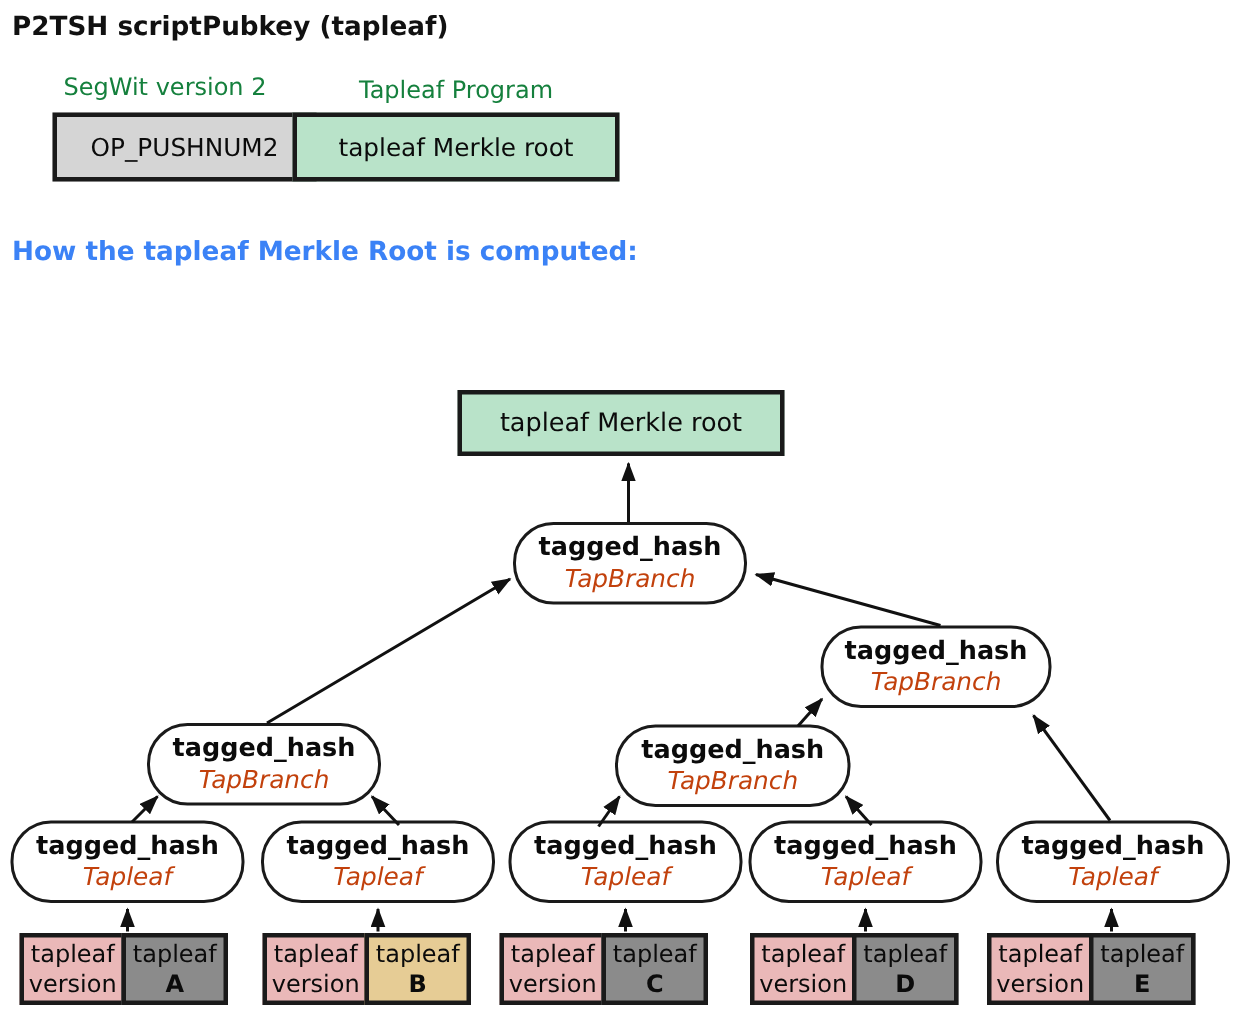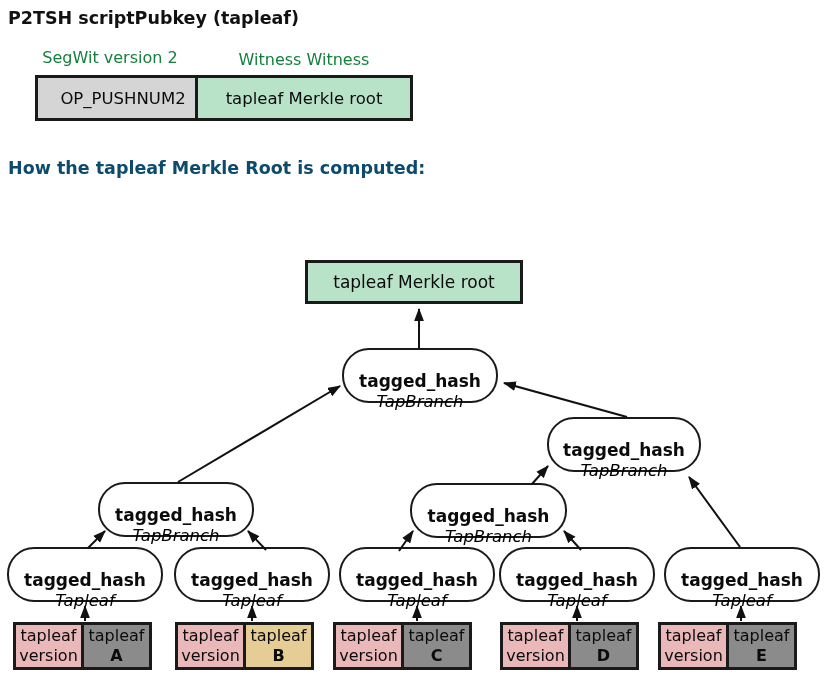--- a/index.html
+++ b/index.html
@@ -6,42 +6,42 @@
   .canvas{
     position:relative;width:832px;height:679px;background:#fff;
     font-family:"DejaVu Sans",sans-serif;color:#111;overflow:hidden;
   }
   h1.page-title{
     position:absolute;left:8px;top:8px;margin:0;
     font-size:17.5px;font-weight:bold;color:#111;
   }
   h2.section-heading{
     position:absolute;left:8px;top:158px;margin:0;
-    font-size:17.5px;font-weight:bold;color:#0c4a6e;
+    font-size:17.5px;font-weight:bold;color:#3b82f6;
   }
   .field-label{
     position:absolute;font-size:16px;color:#15803d;text-align:center;
   }
   #label-segwit{left:35px;top:48px;width:150px;}
   #label-witness{left:195px;top:50px;width:218px;}
   .rect{
     position:absolute;box-sizing:border-box;border:3px solid var(--border,#1a1a1a);
     display:flex;align-items:center;justify-content:center;
     font-size:16.5px;color:#0b0b0b;white-space:nowrap;
   }
   #box-segwit{left:35px;top:75px;width:176px;height:46px;background:var(--gray_light,#d5d5d5);}
   #box-witness{left:195px;top:75px;width:218px;height:46px;background:var(--green,#b9e3c9);}
   #box-merkle-root{left:305px;top:260px;width:218px;height:44px;background:var(--green,#b9e3c9);font-size:17px;}
   .node{
     position:absolute;box-sizing:border-box;height:55px;background:#fff;
     border:2.5px solid var(--border,#1a1a1a);border-radius:27px;
-    text-align:center;padding-top:20px;
+    text-align:center;padding-top:4px;
   }
   .node-title{font-weight:bold;font-size:17px;line-height:22px;color:#0b0b0b;}
-  .node-sub{font-style:italic;font-size:16.5px;line-height:20px;color:#000000;}
+  .node-sub{font-style:italic;font-size:16.5px;line-height:20px;color:#c2410c;}
   #node-root{left:342px;top:348px;width:156px;}
   #node-left{left:98px;top:482px;width:156px;}
   #node-middle{left:410px;top:483px;width:157px;}
   #node-right{left:547px;top:417px;width:154px;}
   #leaf-0{left:7px;top:547px;width:156px;}
   #leaf-1{left:174px;top:547px;width:156px;}
   #leaf-2{left:339px;top:547px;width:156px;}
   #leaf-3{left:499px;top:547px;width:156px;}
   #leaf-4{left:664px;top:547px;width:156px;}
   .pair{position:absolute;top:622px;display:flex;}
@@ -58,21 +58,21 @@
   svg.arrows line{stroke:#111;stroke-width:2;}
 </style>
 </head>
 <body>
 
 <div class="canvas">
 
   <h1 class="page-title">P2TSH scriptPubkey (tapleaf)</h1>
 
   <div class="field-label" id="label-segwit">SegWit version 2</div>
-  <div class="field-label" id="label-witness">Witness Witness</div>
+  <div class="field-label" id="label-witness">Tapleaf Program</div>
   <div class="rect" id="box-segwit">OP_PUSHNUM2</div>
   <div class="rect" id="box-witness">tapleaf Merkle root</div>
 
   <h2 class="section-heading">How the tapleaf Merkle Root is computed:</h2>
 
   <div class="rect" id="box-merkle-root">tapleaf Merkle root</div>
 
   <div class="node" id="node-root">
     <div class="node-title">tagged_hash</div>
     <div class="node-sub">TapBranch</div>

